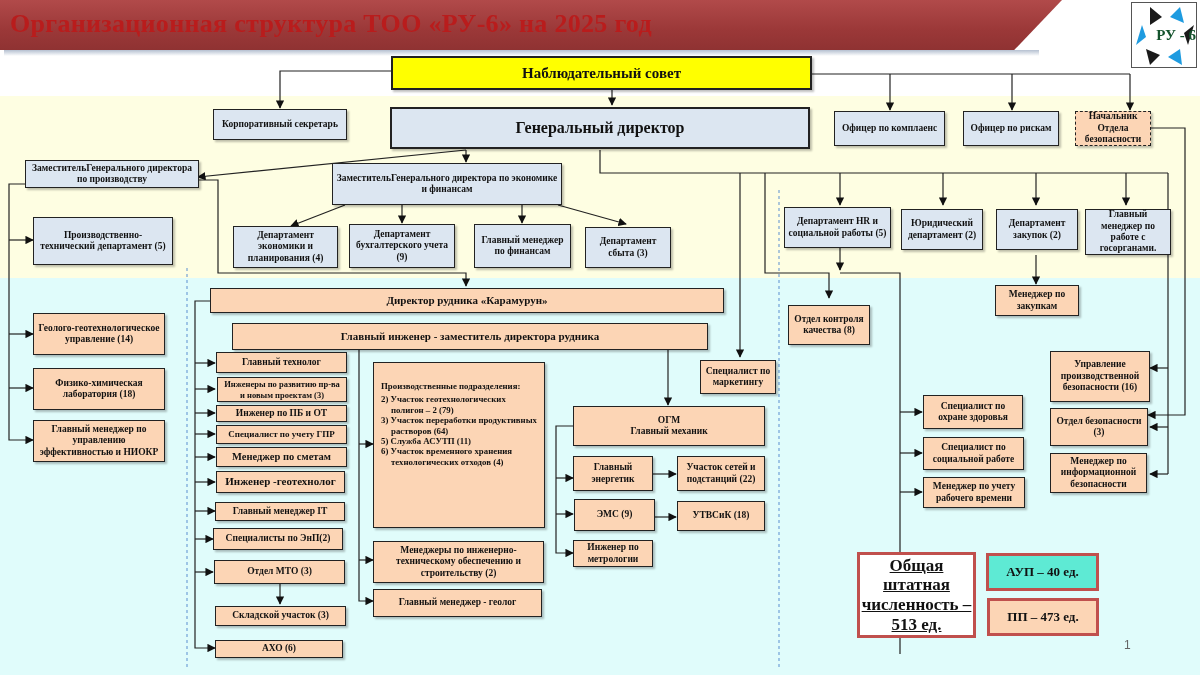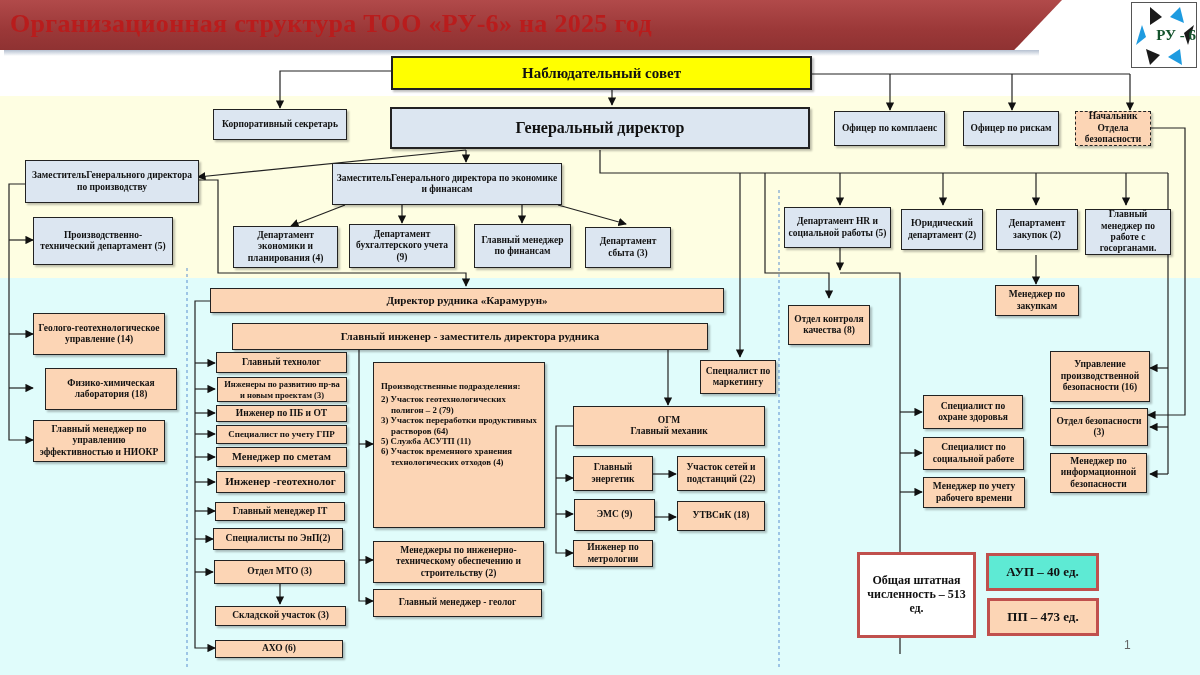--- a/index.html
+++ b/index.html
@@ -136,37 +136,37 @@
   </g>
 </svg>
 
 <div class="box yellow" style="left:391px;top:56px;width:421px;height:34px;">Наблюдательный совет</div>
 <div class="box blue" style="left:213px;top:109px;width:134px;height:31px;">Корпоративный секретарь</div>
 <div class="box blue big" style="left:390px;top:107px;width:420px;height:42px;">Генеральный директор</div>
 <div class="box blue" style="left:834px;top:111px;width:111px;height:35px;">Офицер по комплаенс</div>
 <div class="box blue" style="left:963px;top:111px;width:96px;height:35px;">Офицер по рискам</div>
 <div class="box peach dashed" style="left:1075px;top:111px;width:76px;height:35px;">Начальник Отдела безопасности</div>
 
-<div class="box blue" style="left:25px;top:160px;width:174px;height:43px;">ЗаместительГенерального директора по производству</div>
+<div class="box blue" style="left:25px;top:160px;width:174px;height:28px;">ЗаместительГенерального директора по производству</div>
 <div class="box blue" style="left:332px;top:163px;width:230px;height:42px;">ЗаместительГенерального директора по экономике и  финансам</div>
 
 <div class="box blue" style="left:233px;top:226px;width:105px;height:42px;">Департамент экономики  и планирования (4)</div>
 <div class="box blue" style="left:349px;top:224px;width:106px;height:44px;">Департамент бухгалтерского учета (9)</div>
 <div class="box blue" style="left:474px;top:224px;width:97px;height:44px;">Главный менеджер по финансам</div>
 <div class="box blue" style="left:585px;top:227px;width:86px;height:41px;">Департамент сбыта (3)</div>
 
 <div class="box blue" style="left:33px;top:217px;width:140px;height:48px;">Производственно-технический департамент (5)</div>
 
 <div class="box blue" style="left:784px;top:207px;width:107px;height:41px;">Департамент HR и социальной работы (5)</div>
 <div class="box blue" style="left:901px;top:209px;width:82px;height:41px;">Юридический департамент (2)</div>
 <div class="box blue" style="left:996px;top:209px;width:82px;height:41px;">Департамент закупок (2)</div>
 <div class="box blue" style="left:1085px;top:209px;width:86px;height:46px;">Главный менеджер по работе с госорганами.</div>
 
 <div class="box peach" style="left:33px;top:313px;width:132px;height:42px;">Геолого-геотехнологическое управление (14)</div>
-<div class="box peach" style="left:33px;top:368px;width:132px;height:42px;margin-left:12px;">Физико-химическая лаборатория (18)</div>
+<div class="box peach" style="left:33px;top:368px;width:132px;height:42px;">Физико-химическая лаборатория (18)</div>
 <div class="box peach" style="left:33px;top:420px;width:132px;height:42px;">Главный менеджер по управлению эффективностью и НИОКР</div>
 
 <div class="box peach" style="left:210px;top:288px;width:514px;height:25px;font-size:11px;">Директор   рудника   «Карамурун»</div>
 <div class="box peach" style="left:232px;top:323px;width:476px;height:27px;font-size:11px;">Главный инженер - заместитель директора рудника</div>
 
 <div class="box peach" style="left:216px;top:352px;width:131px;height:21px;">Главный технолог</div>
 <div class="box peach" style="left:217px;top:377px;width:130px;height:25px;font-size:8.5px;">Инженеры  по развитию пр-ва и новым проектам (3)</div>
 <div class="box peach" style="left:216px;top:405px;width:131px;height:17px;">Инженер по ПБ и ОТ</div>
 <div class="box peach" style="left:216px;top:425px;width:131px;height:19px;font-size:9px;">Специалист по учету  ГПР</div>
 <div class="box peach" style="left:216px;top:447px;width:131px;height:20px;font-size:10.5px;">Менеджер по сметам</div>
@@ -202,17 +202,17 @@
 
 <div class="box peach" style="left:788px;top:305px;width:82px;height:40px;">Отдел контроля качества (8)</div>
 <div class="box peach" style="left:995px;top:285px;width:84px;height:31px;">Менеджер по закупкам</div>
 <div class="box peach" style="left:923px;top:395px;width:100px;height:34px;">Специалист по охране здоровья</div>
 <div class="box peach" style="left:923px;top:437px;width:101px;height:33px;">Специалист по социальной работе</div>
 <div class="box peach" style="left:923px;top:477px;width:102px;height:31px;">Менеджер  по учету рабочего времени</div>
 <div class="box peach" style="left:1050px;top:351px;width:100px;height:51px;">Управление производственной безопасности (16)</div>
 <div class="box peach" style="left:1050px;top:408px;width:98px;height:38px;">Отдел безопасности (3)</div>
 <div class="box peach" style="left:1050px;top:453px;width:97px;height:40px;">Менеджер  по информационной безопасности</div>
 
-<div class="total" style="left:857px;top:552px;width:119px;height:86px;background:#fff;font-size:12px;">Общая штатная численность – 513 ед.</div>
+<div class="total" style="left:857px;top:552px;width:119px;height:86px;background:#fff;font-size:17px;text-decoration:underline;">Общая штатная численность – 513 ед.</div>
 <div class="total" style="left:986px;top:553px;width:113px;height:38px;background:#5eead4;font-size:13px;">АУП – 40 ед.</div>
 <div class="total" style="left:987px;top:598px;width:112px;height:38px;background:#fcd5b5;font-size:13px;">ПП – 473 ед.</div>
 
 <div class="page-num">1</div>
 
 </body></html>

